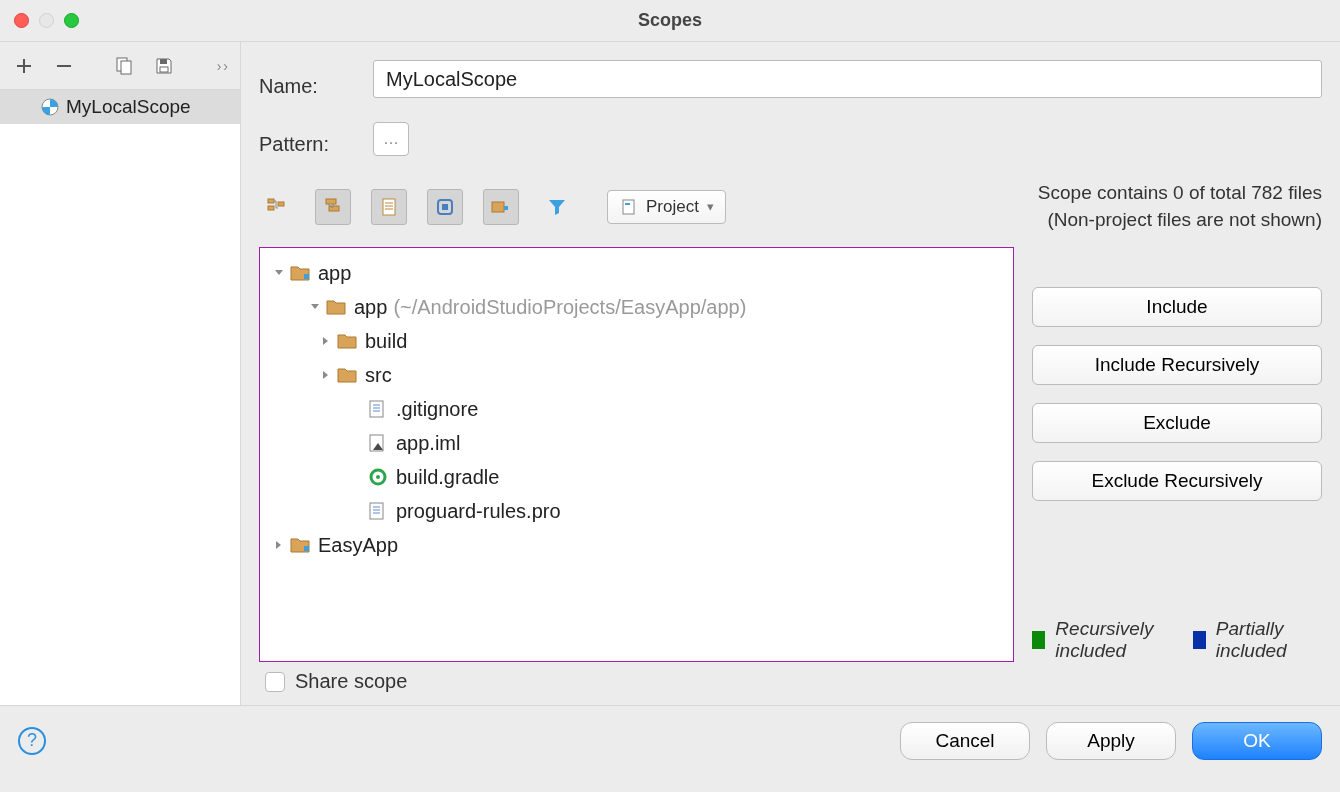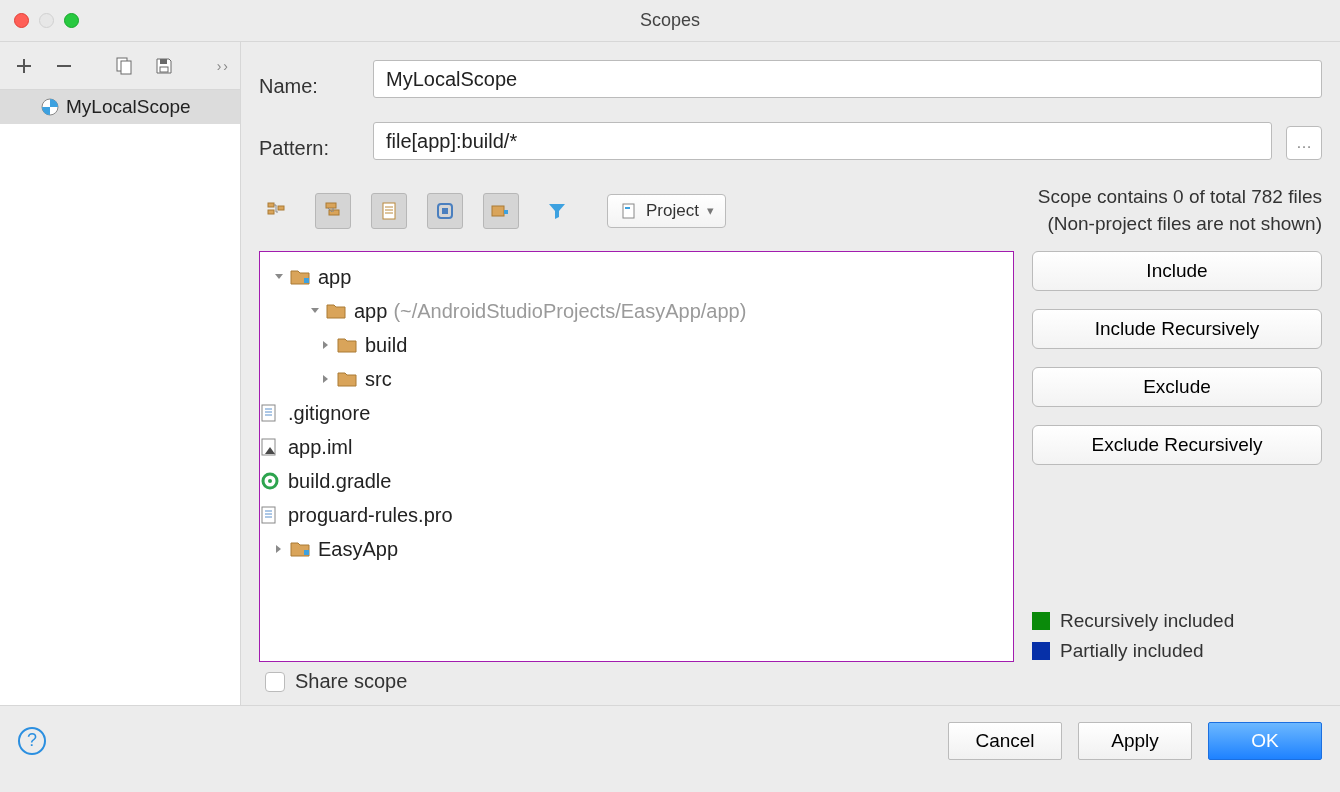--- a/index.html
+++ b/index.html
@@ -27,20 +27,21 @@
     .light { width: 15px; height: 15px; border-radius: 50%; }
     .light.red { background: #ff5f57; border: 1px solid #e24037; }
     .light.gray { background: #e7e7e7; border: 1px solid #d1d1d1; }
     .light.green { background: #28c940; border: 1px solid #17a82b; }
     .titlebar-title {
       position: absolute;
       left: 50%;
       transform: translateX(-50%);
       font-size: 18px;
       color: #444;
+      font-weight: bold;
     }
 
     
     .content {
       display: flex;
       height: 663px;
     }
 
     
     .sidebar {
@@ -184,38 +185,39 @@
       align-items: center; justify-content: center;
       margin-right: 4px;
       color: #8a8a8a;
     }
     .tree-arrow svg { width: 10px; height: 10px; }
     .folder-icon, .file-icon { width: 22px; margin-right: 6px; display: inline-flex; }
     .hint { color: #9a9a9a; margin-left: 6px; }
     .ind-0 { padding-left: 12px; }
     .ind-1 { padding-left: 48px; }
     .ind-2 { padding-left: 59px; }
-    .ind-2b { }
+    .ind-2b { padding-left: 108px; }
 
     .side-buttons {
       width: 290px;
       display: flex;
       flex-direction: column;
       gap: 18px;
+      margin-top: 40px;
     }
     .big-btn {
       height: 40px;
       border: 1px solid #bbb;
       border-radius: 6px;
       background: linear-gradient(#ffffff, #f3f3f3);
       font-size: 19px;
       cursor: pointer;
     }
 
-    .legend { margin-top: auto; padding-top: 18px; display: flex; flex-direction: column; gap: 8px; }
+    .legend { margin-top: auto; padding-top: 18px; display: flex; gap: 8px; font-style: italic; }
     .legend-row { display: flex; align-items: center; gap: 10px; font-size: 19px; color: #333; }
     .legend-swatch { width: 18px; height: 18px; }
     .swatch-green { background: #0a8a0a; }
     .swatch-blue { background: #0630a8; }
 
     
     .share-row {
       display: flex;
       align-items: center;
       gap: 10px;
@@ -245,25 +247,25 @@
       width: 28px; height: 28px;
       border: 2px solid #2b8fe0;
       color: #2b8fe0;
       border-radius: 50%;
       display: flex; align-items: center; justify-content: center;
       font-size: 18px;
       cursor: pointer;
     }
     .footer-spacer { flex: 1; }
     .footer-btn {
-      width: 114px;
+      width: 130px;
       height: 38px;
       margin-left: 16px;
       border: 1px solid #bbb;
-      border-radius: 2px;
+      border-radius: 12px;
       background: linear-gradient(#ffffff, #f1f1f1);
       font-size: 19px;
       cursor: pointer;
     }
     .footer-btn.primary {
       color: #fff;
       background: linear-gradient(#6cb8ff, #1e82ff);
       border-color: #1b6fe0;
     }
 
@@ -327,21 +329,20 @@
 
   <div class="main">
 
     <div class="form-row">
       <div class="form-label">Name:</div>
       <input class="text-input" value="MyLocalScope" style="">
     </div>
 
     <div class="form-row">
       <div class="form-label">Pattern:</div>
-      <input class="text-input" value="file[app]:build/*" style="">
       <div class="expand-btn">…</div>
     </div>
 
     <div class="tree-toolbar-row">
       <div class="tree-tools">
         <div class="tool-btn">
           <svg width="22" height="22" viewBox="0 0 22 22">
               <rect x="2" y="3" width="6" height="4" fill="#d9a45a" stroke="#aa7b34"></rect>
               <rect x="2" y="10" width="6" height="4" fill="#d9a45a" stroke="#aa7b34"></rect>
               <rect x="12" y="6" width="6" height="4" fill="#d9a45a" stroke="#aa7b34"></rect>

